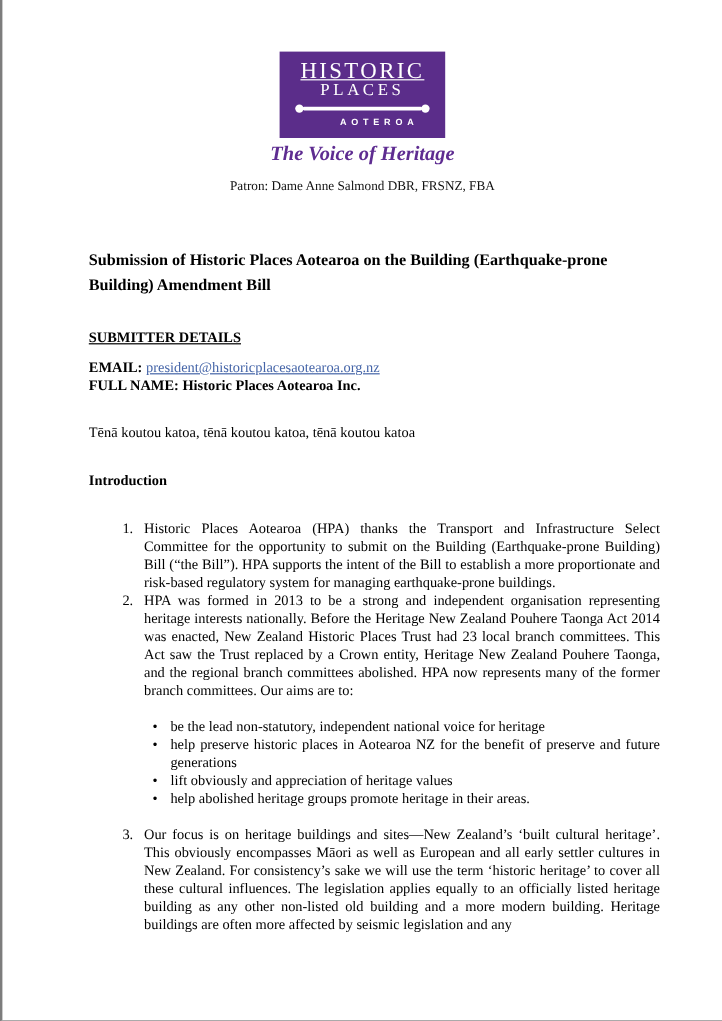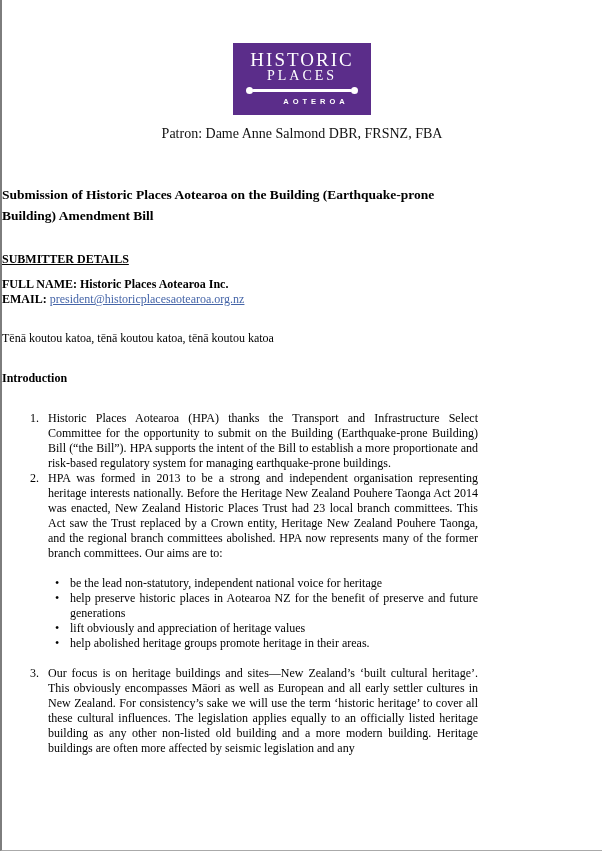--- a/index.html
+++ b/index.html
@@ -31,20 +31,21 @@
     background: var(--brand-purple, #5b2d8a);
     color: #ffffff;
     box-sizing: border-box;
     padding-top: 7px;
   }
   .logo-historic {
     font-size: 19px;
     line-height: 19px;
     letter-spacing: 2px;
     font-family: "Liberation Serif", serif;
+    text-decoration: underline;
   }
   .logo-places {
     font-size: 14px;
     line-height: 14px;
     letter-spacing: 3px;
     font-family: "Liberation Serif", serif;
   }
   .barbell {
     display: flex;
     align-items: center;
@@ -76,27 +77,28 @@
   .tagline {
     margin-top: 3px;
     font-style: italic;
     font-weight: bold;
     font-size: 17px;
     line-height: 19px;
     color: var(--tagline-purple, #5e2c91);
   }
   .patron {
     margin-top: 11px;
-    font-size: 14px;
+    font-size: 11px;
     line-height: 15px;
     color: #111111;
     text-align: center;
   }
   
   .content {
+    margin-left: 72px;
     width: 476px;
     font-size: 12px;
     line-height: 15px;
   }
   .doc-title {
     margin-top: 43px;
     font-size: 13.5px;
     line-height: 21px;
     font-weight: bold;
   }
@@ -148,38 +150,39 @@
       <div class="logo-historic">HISTORIC</div>
       <div class="logo-places">PLACES</div>
       <div class="barbell">
         <span class="knob"></span>
         <span class="bar"></span>
         <span class="knob"></span>
       </div>
       <div class="logo-aoteroa">AOTEROA</div>
     </div>
     <div class="tagline">
+      <div>The Voice of Heritage</div>
     </div>
     <div class="patron">Patron: Dame Anne Salmond DBR, FRSNZ, FBA</div>
   </div>
 
   <div class="content">
 
     <div class="doc-title">Submission of Historic Places Aotearoa on the Building (Earthquake-prone Building) Amendment Bill</div>
 
     <div class="submitter-heading">SUBMITTER DETAILS</div>
 
     <div class="details">
+      <div class="detail-line">
+        <span class="label-bold">EMAIL:</span>
+        <span class="email-link">president@historicplacesaotearoa.org.nz</span>
+      </div>
       <div class="detail-line">
         <span class="label-bold">FULL NAME:</span>
         <span class="value-bold">Historic Places Aotearoa Inc.</span>
-      </div>
-      <div class="detail-line">
-        <span class="label-bold">EMAIL:</span>
-        <span class="email-link">president@historicplacesaotearoa.org.nz</span>
       </div>
     </div>
 
     <div class="greeting">Tēnā koutou katoa, tēnā koutou katoa, tēnā koutou katoa</div>
 
     <div class="intro-heading">Introduction</div>
 
     <div class="num-list">
 
       <div class="list-item">

